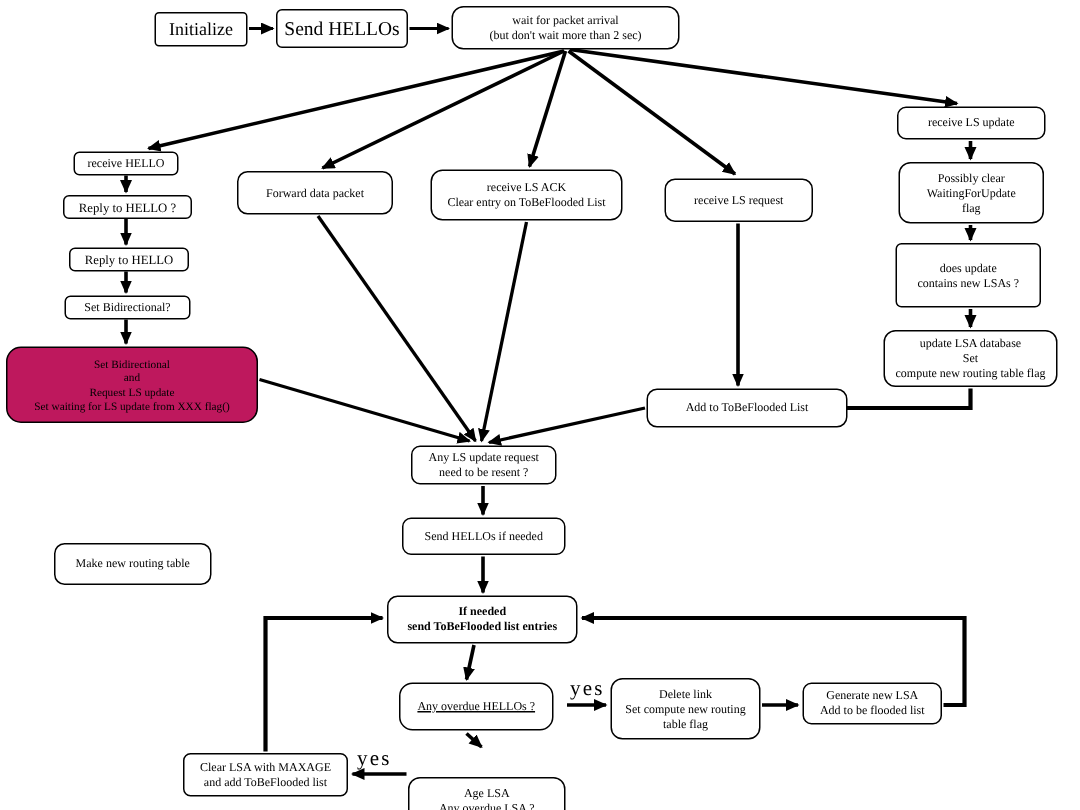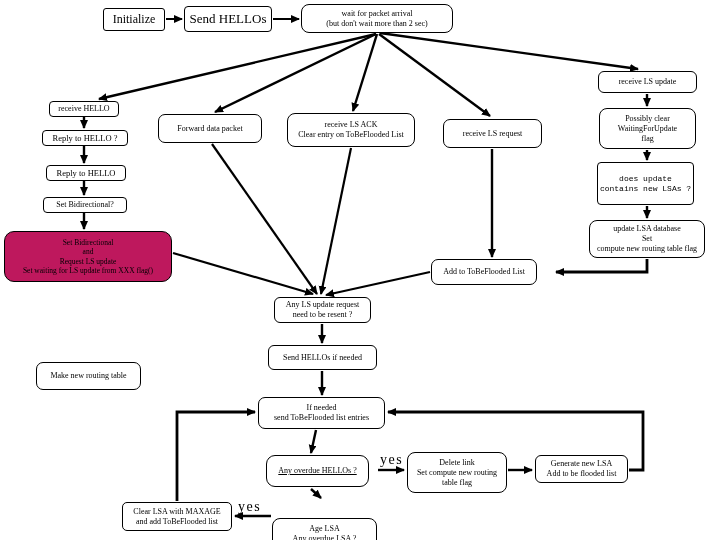--- a/index.html
+++ b/index.html
@@ -95,43 +95,43 @@
       <span>receive LS request</span>
     </div>
     <div class="node" style="left: 598px; top: 71px; width: 99px; height: 22px; border-radius: 6px; font-size: 8px; border-color: rgb(0, 0, 0); background: rgb(255, 255, 255);">
       <span>receive LS update</span>
     </div>
     <div class="node" style="left: 599px; top: 108px; width: 97px; height: 41px; border-radius: 8px; font-size: 8px; border-color: rgb(0, 0, 0); background: rgb(255, 255, 255); align-items: center;">
       <span>Possibly clear</span>
       <span>WaitingForUpdate</span>
       <span>flag</span>
     </div>
-    <div class="node" style="left: 597px; top: 162px; width: 97px; height: 43px; border-radius: 4px; font-size: 8px; border-color: rgb(0, 0, 0); background: rgb(255, 255, 255); font-family: Liberation Mono, monospace;">
+    <div class="node" style="left: 597px; top: 162px; width: 97px; height: 43px; border-radius: 4px; font-size: 8px; border-color: rgb(0, 0, 0); background: rgb(255, 255, 255);">
       <span>does update</span>
       <span>contains new LSAs ?</span>
     </div>
     <div class="node" style="left: 589px; top: 220px; width: 116px; height: 38px; border-radius: 8px; font-size: 8px; border-color: rgb(0, 0, 0); background: rgb(255, 255, 255);">
       <span>update LSA database</span>
       <span>Set</span>
       <span>compute new routing table flag</span>
     </div>
-    <div class="node" style="left: 431px; top: 259px; width: 106px; height: 26px; border-radius: 7px; font-size: 8px; border-color: rgb(0, 0, 0); background: rgb(255, 255, 255);">
+    <div class="node" style="left: 431px; top: 259px; width: 134px; height: 26px; border-radius: 7px; font-size: 8px; border-color: rgb(0, 0, 0); background: rgb(255, 255, 255);">
       <span>Add to ToBeFlooded List</span>
     </div>
     <div class="node" style="left: 274px; top: 297px; width: 97px; height: 26px; border-radius: 6px; font-size: 8px; border-color: rgb(0, 0, 0); background: rgb(255, 255, 255);">
       <span>Any LS update request</span>
       <span>need to be resent ?</span>
     </div>
     <div class="node" style="left: 268px; top: 345px; width: 109px; height: 25px; border-radius: 6px; font-size: 8px; border-color: rgb(0, 0, 0); background: rgb(255, 255, 255);">
       <span>Send HELLOs if needed</span>
     </div>
     <div class="node" style="left: 36px; top: 362px; width: 105px; height: 28px; border-radius: 7px; font-size: 8px; border-color: rgb(0, 0, 0); background: rgb(255, 255, 255);">
       <span>Make new routing table</span>
     </div>
-    <div class="node" style="left: 258px; top: 397px; width: 127px; height: 32px; border-radius: 7px; font-size: 8px; border-color: rgb(0, 0, 0); background: rgb(255, 255, 255);">
+    <div class="node" style="left: 258px; top: 397px; width: 127px; height: 32px; border-radius: 7px; font-size: 8px; border-color: rgb(0, 0, 0); background: rgb(255, 255, 255); font-weight: bold;">
       <span>If needed</span>
       <span>send ToBeFlooded list entries</span>
     </div>
     <div class="node" style="left: 266px; top: 455px; width: 103px; height: 32px; border-radius: 9px; font-size: 8px; border-color: rgb(0, 0, 0); background: rgb(255, 255, 255); text-decoration: underline;">
       <span>Any overdue HELLOs ?</span>
     </div>
     <div class="node" style="left: 407px; top: 452px; width: 100px; height: 41px; border-radius: 8px; font-size: 8px; border-color: rgb(0, 0, 0); background: rgb(255, 255, 255);">
       <span>Delete link</span>
       <span>Set compute new routing</span>
       <span>table flag</span>

